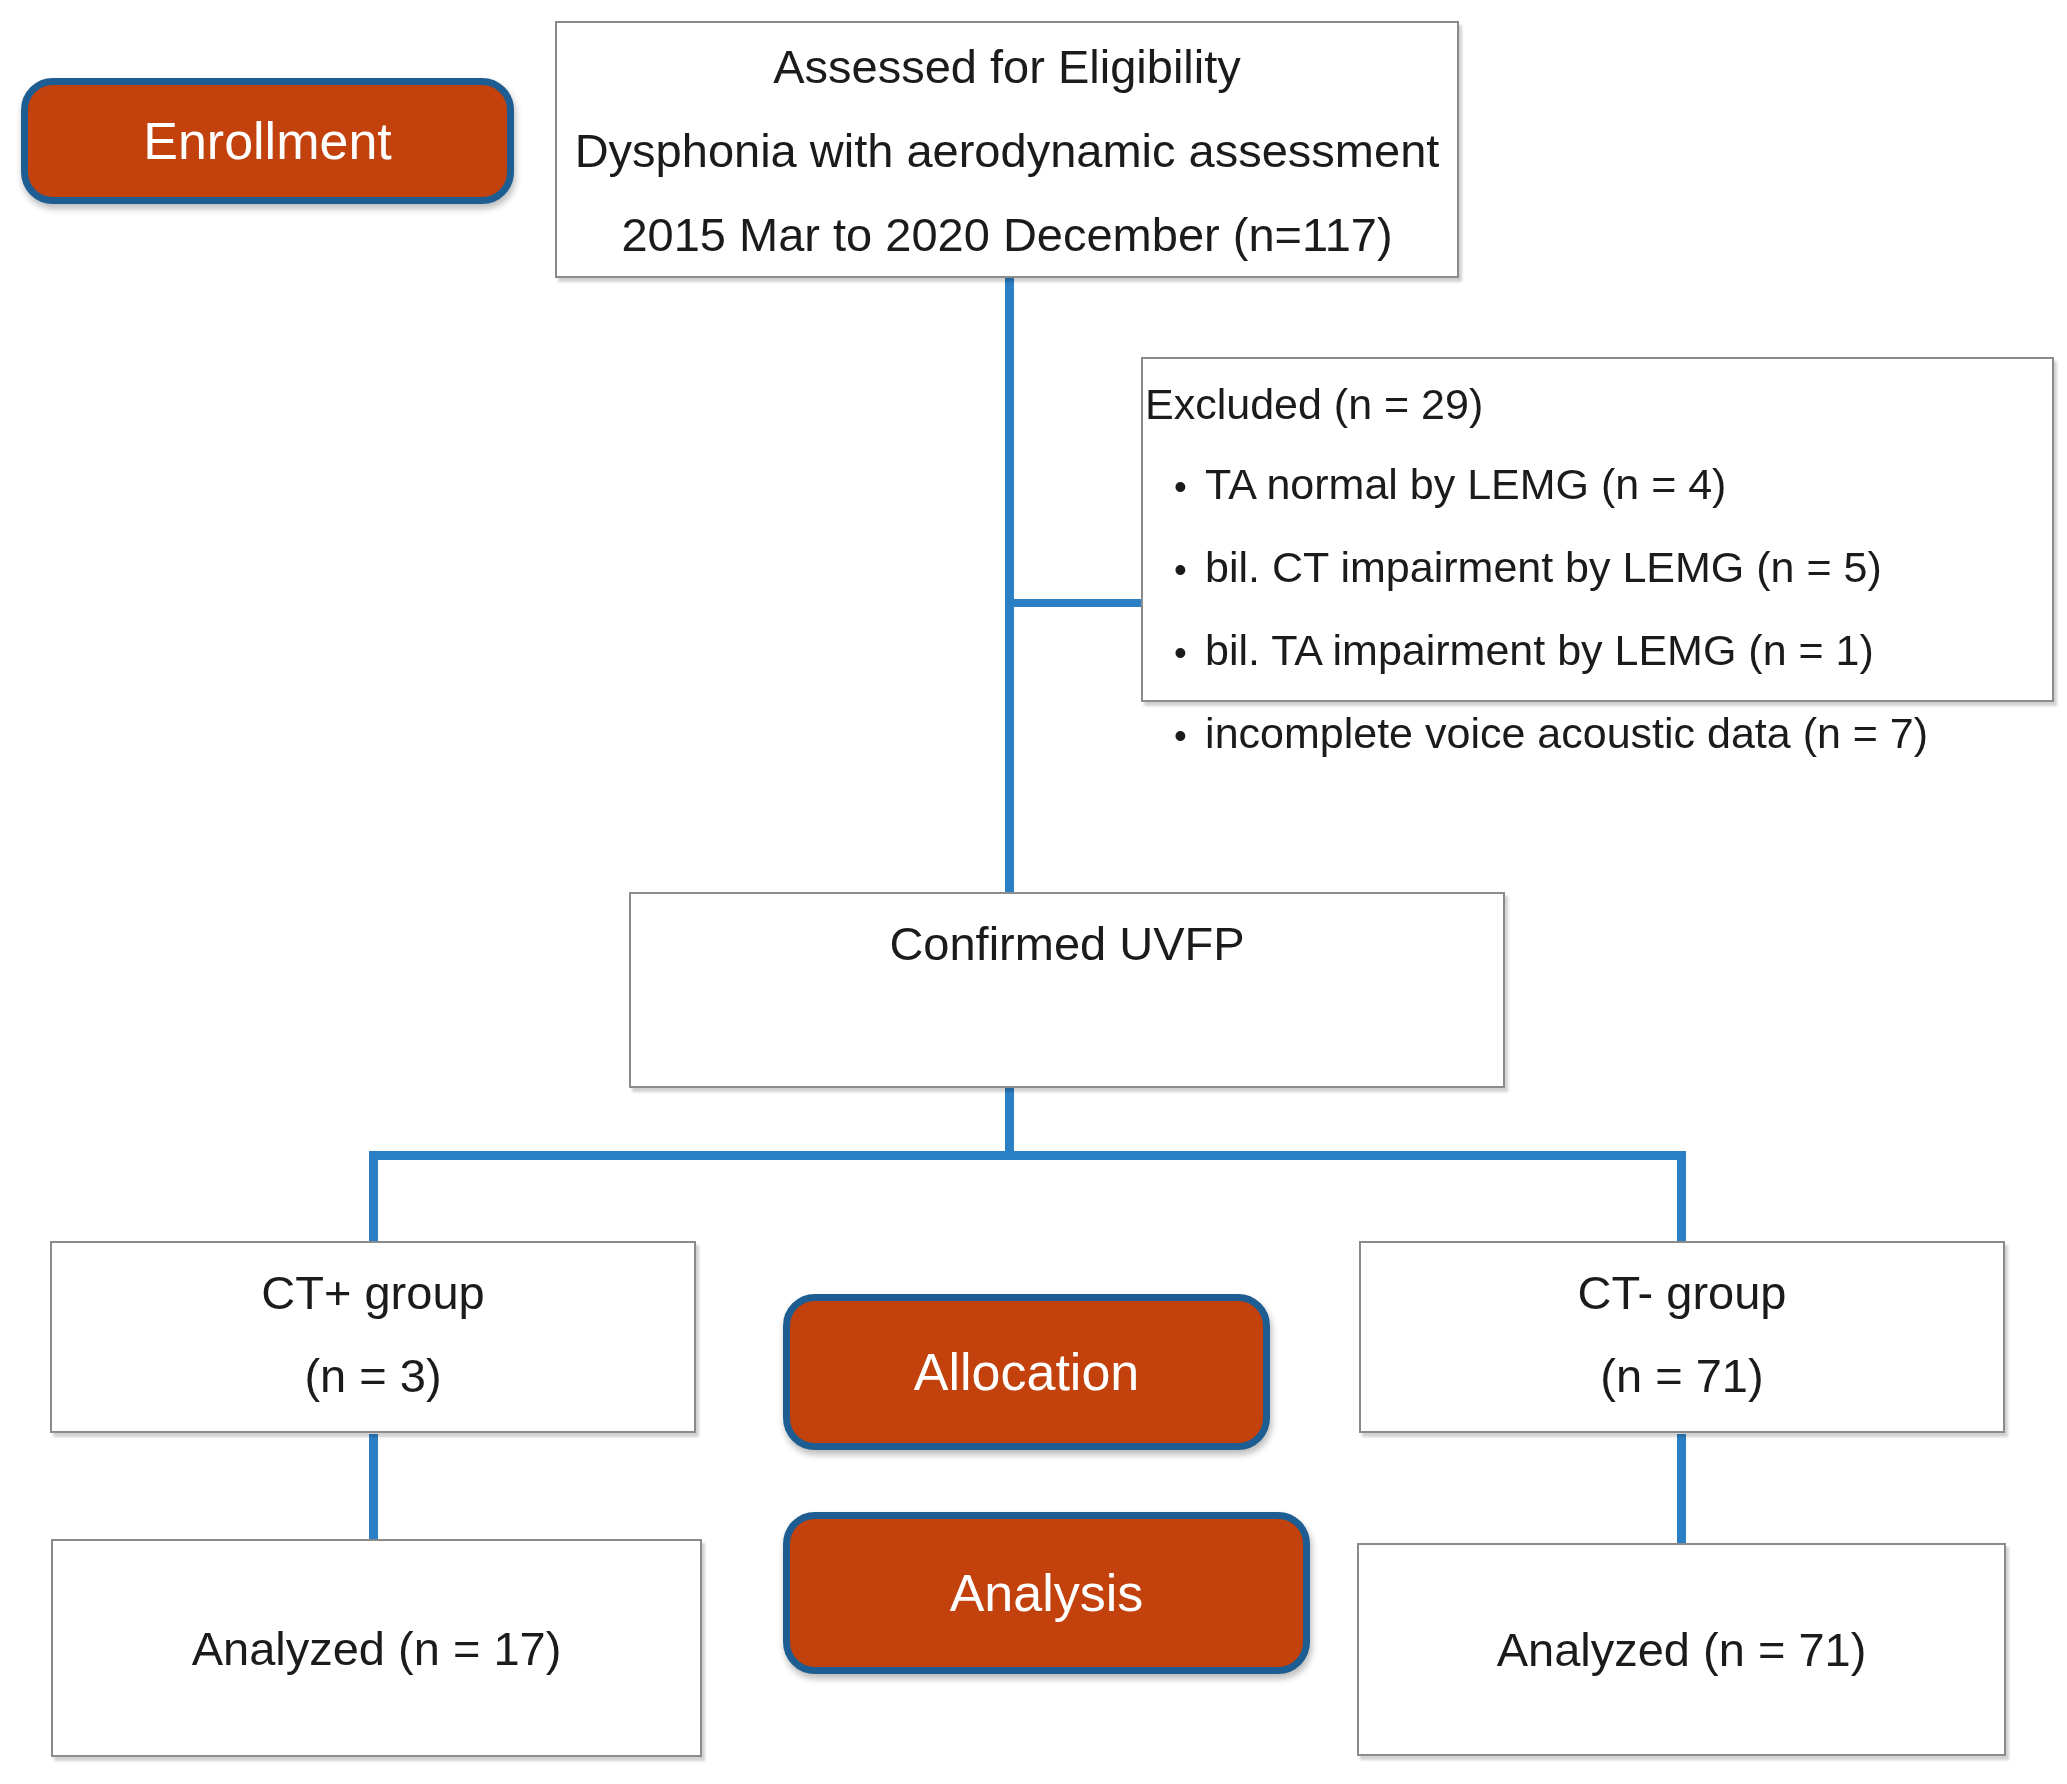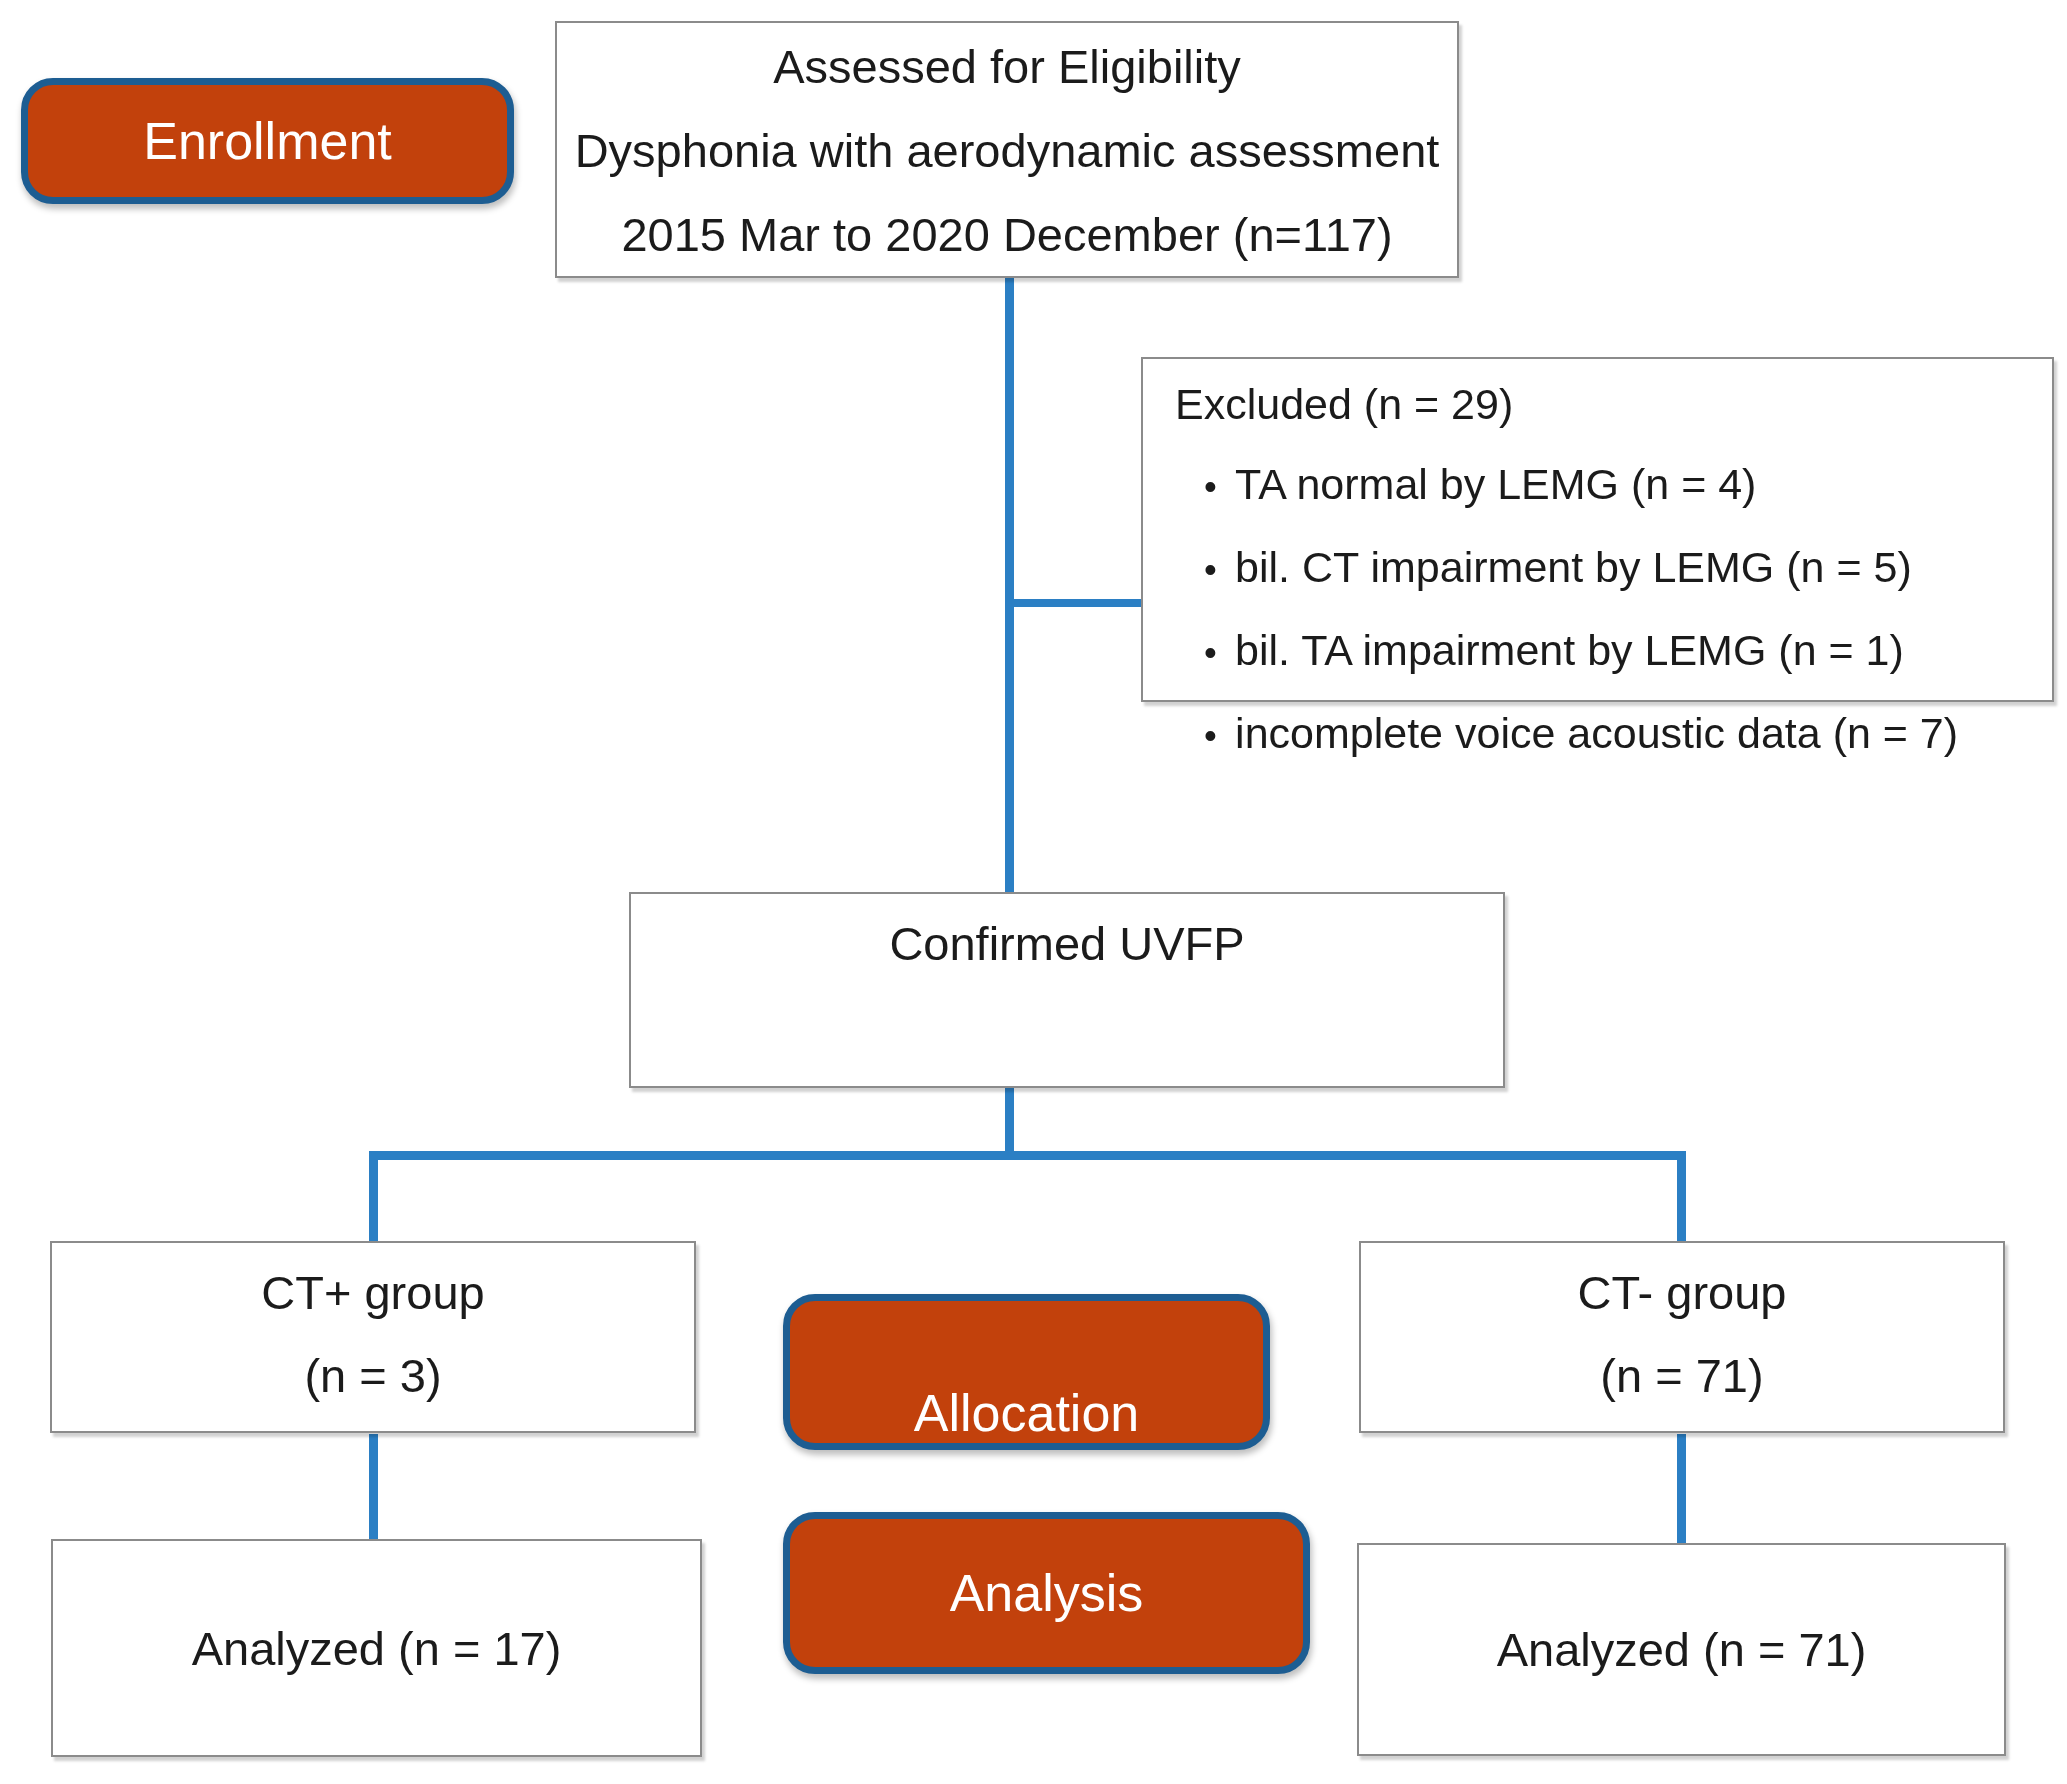--- a/index.html
+++ b/index.html
@@ -47,40 +47,40 @@
 
   
   #assessed-box{
     left:555px; top:21px; width:904px; height:257px;
     font-size:47px; line-height:84px; padding-top:1.7px;
   }
   #enrollment-badge{left:21px; top:78px; width:493px; height:126px;}
 
   #excluded-box{
     left:1141px; top:357px; width:913px; height:345px;
-    text-align:left; font-size:43px; padding:5px 17px 0 32px;
+    text-align:left; font-size:43px; padding:5px 17px 0 2px;
   }
   #excluded-box .x-title{display:block; line-height:80px;}
   #excluded-box ul{margin:0; padding:0 0 0 29px; list-style:none;}
   #excluded-box li{line-height:80px; white-space:nowrap;}
   #excluded-box li::before{content:"\2022\2002"; font-size:0.85em;}
 
   #confirmed-box{
     left:629px; top:892px; width:876px; height:196px;
     font-size:47px; line-height:84px; padding-top:8.4px;
   }
 
   #ct-plus-box, #ct-minus-box{
     width:646px; height:192px; top:1241px;
     font-size:47px; line-height:83px; padding-top:8.4px;
   }
   #ct-plus-box{left:50px;}
   #ct-minus-box{left:1359px;}
 
-  #allocation-badge{left:783px; top:1294px; width:487px; height:156px;align-items:flex-end;}
+  #allocation-badge{left:783px; top:1294px; width:487px; height:156px;}
   #analysis-badge{left:783px; top:1512px; width:527px; height:162px;}
 
   #analyzed-left-box, #analyzed-right-box{
     display:flex; align-items:center; justify-content:center;
     font-size:47px;
   }
   #analyzed-left-box{left:51px; top:1539px; width:651px; height:218px;}
   #analyzed-right-box{left:1357px; top:1543px; width:649px; height:213px;}
 
   

